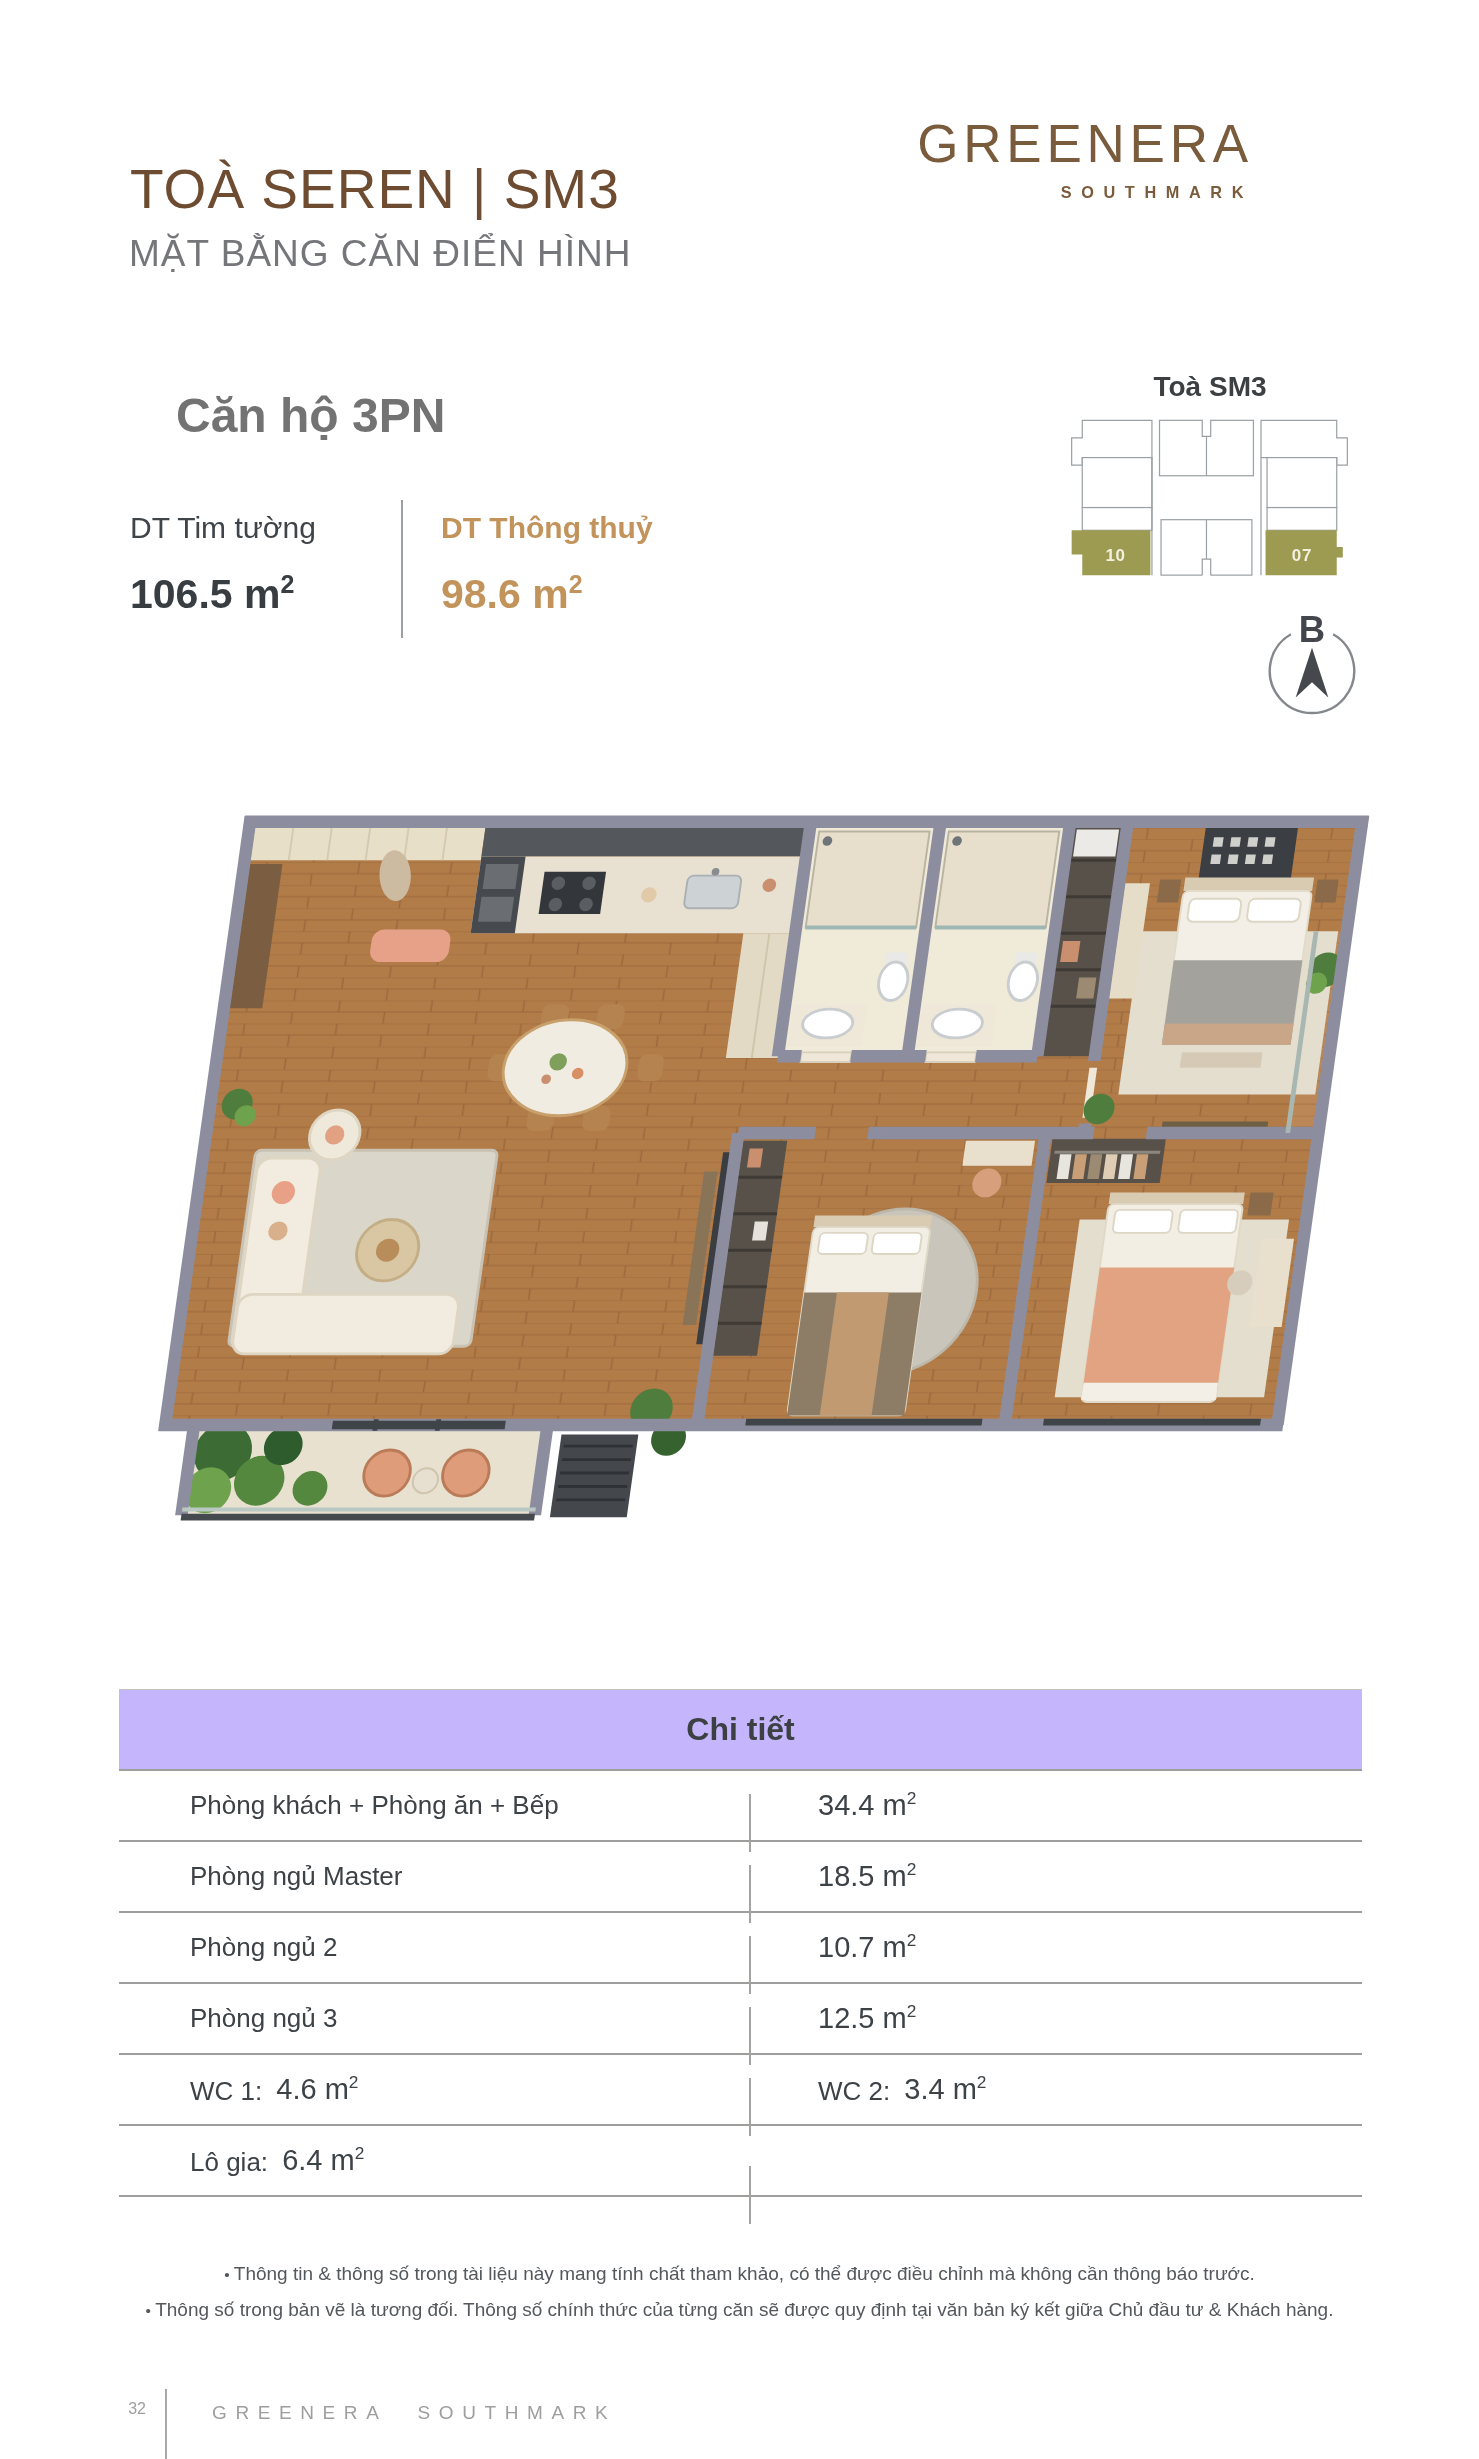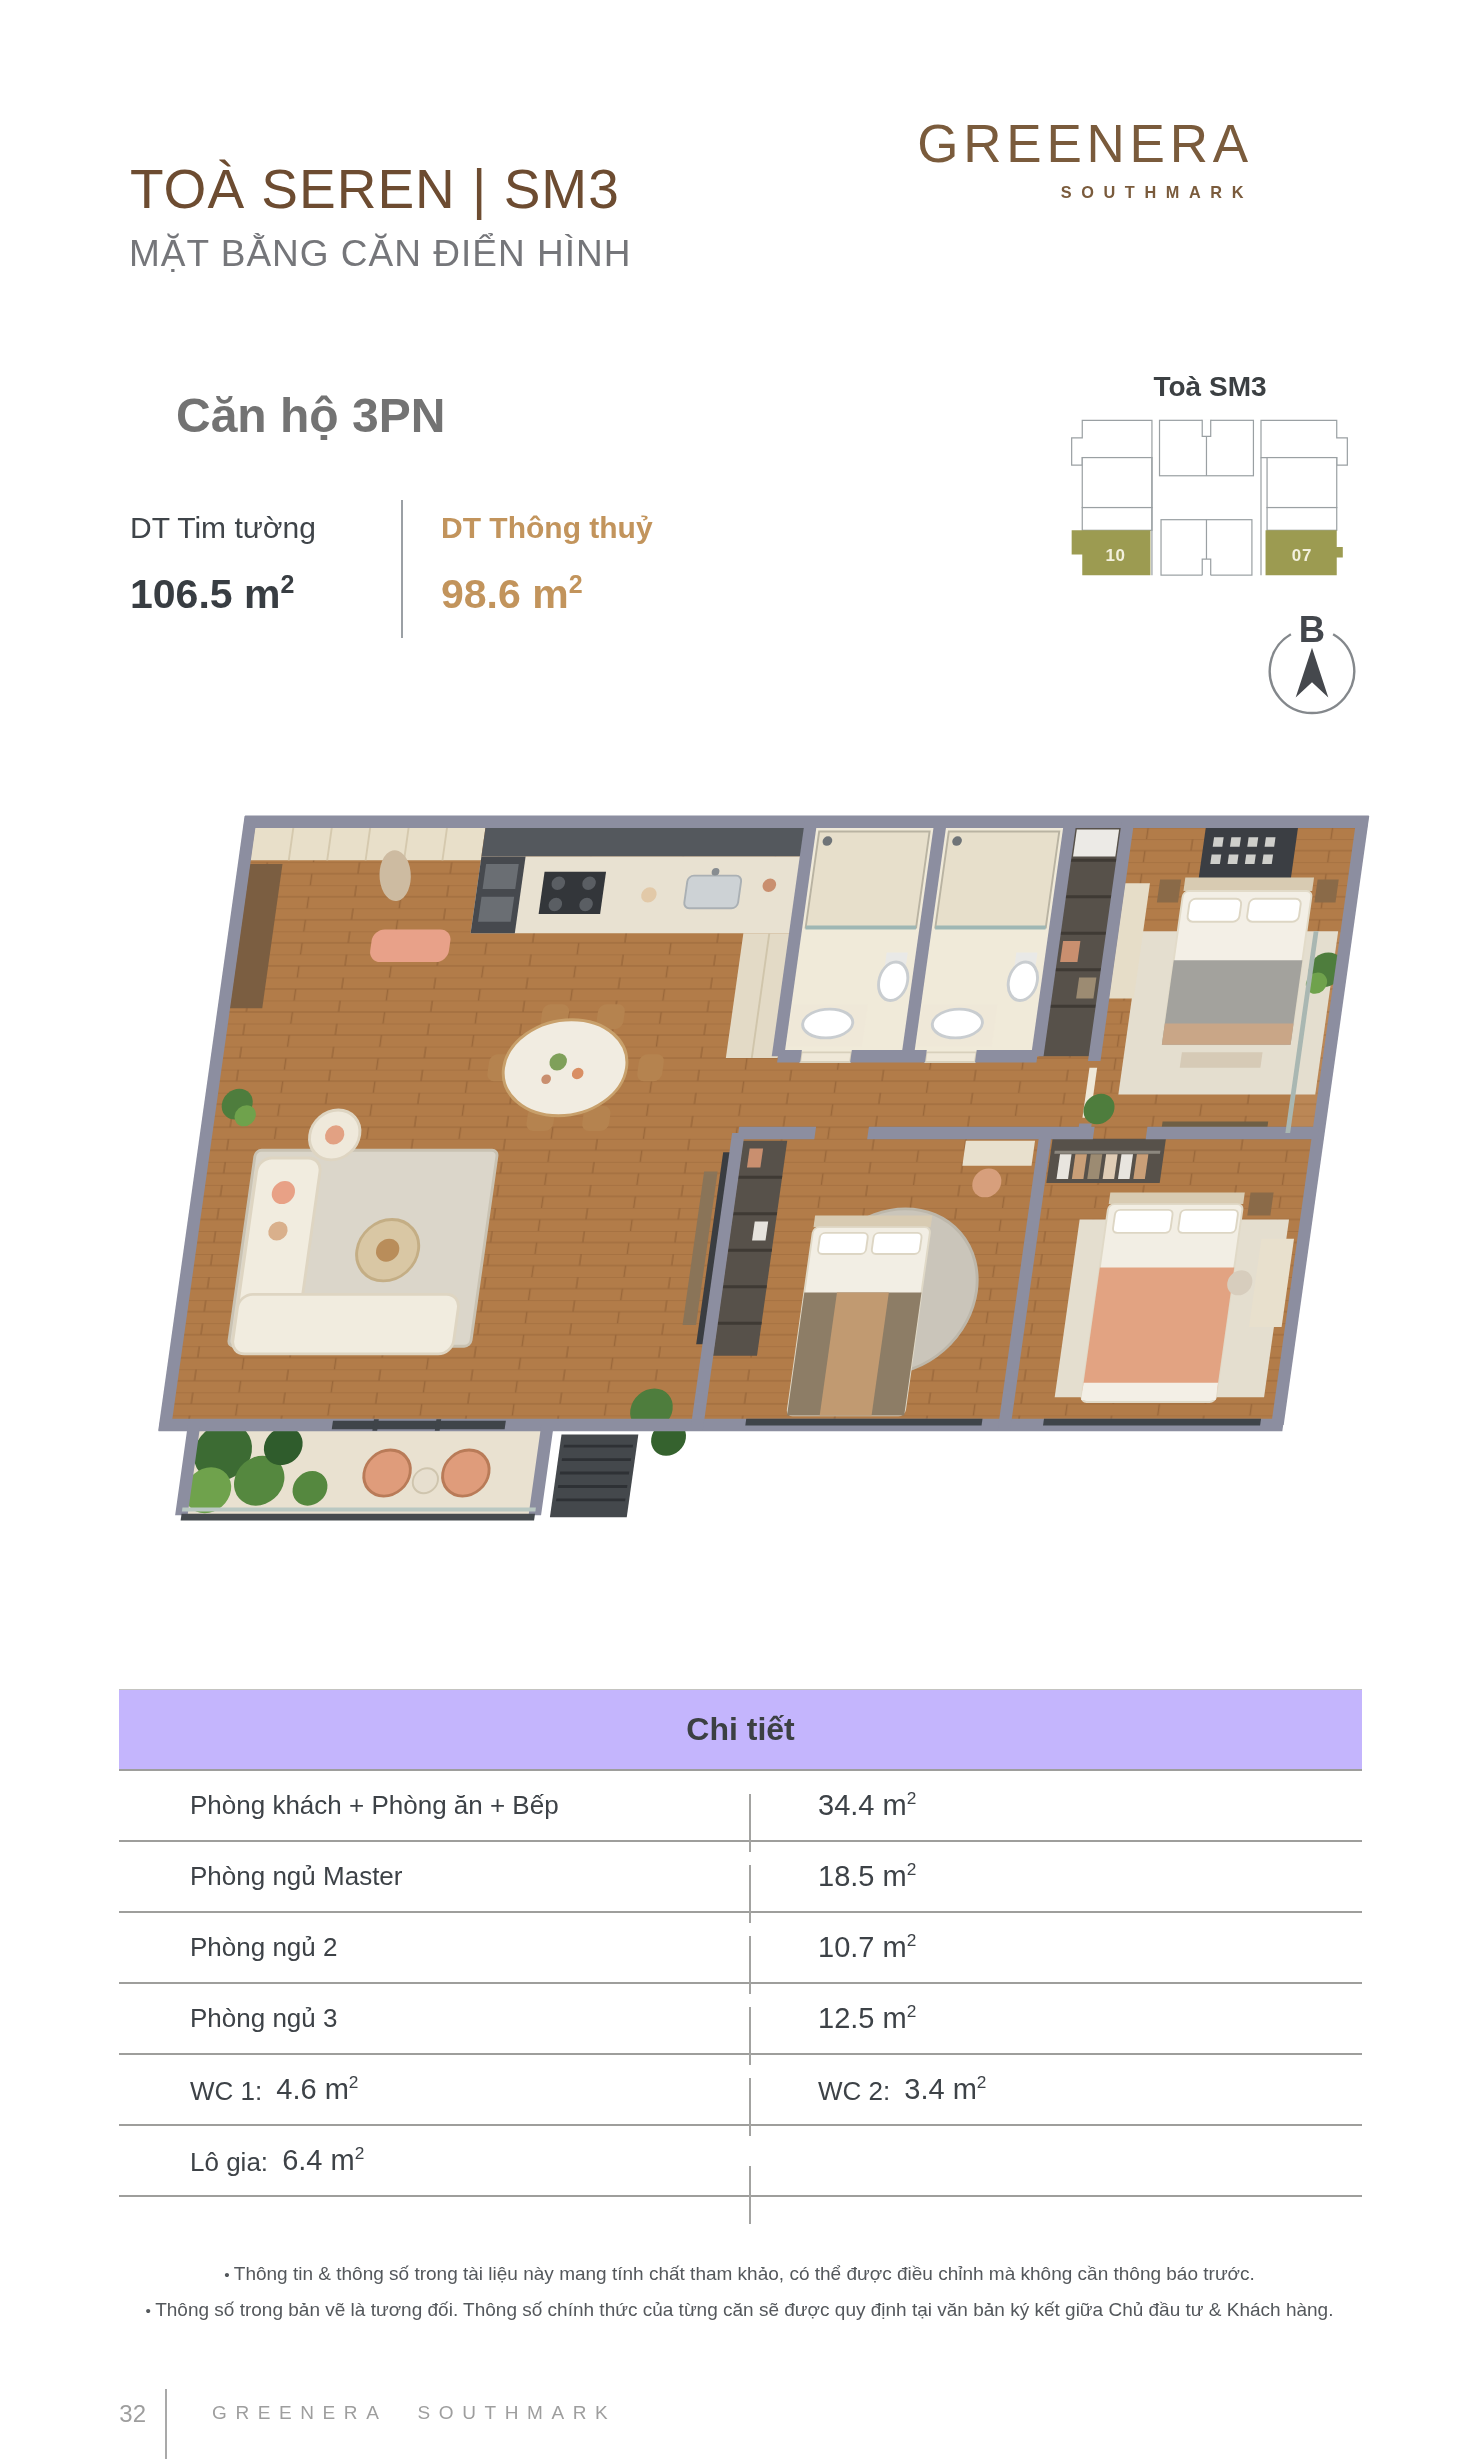--- a/index.html
+++ b/index.html
@@ -41,21 +41,21 @@
   .c-label{font-size:26px;color:#3d4247;}
   .c-value{font-size:29px;color:#3d4247;}
   .c-value sup{font-size:17.3px;}
   .cell-l .c-value{margin-left:9.6px;}
 
   
   .notes{left:0;top:2256px;width:1479px;text-align:center;font-size:19px;color:#54585c;line-height:35px;}
   .notes div::before{content:"• ";font-size:15.4px;}
 
   
-  .pgnum{left:92px;top:2400px;width:54px;text-align:right;font-size:24px;color:#9e9e9e;}
+  .pgnum{left:92px;top:2400px;width:54px;text-align:right;font-size:16px;color:#9e9e9e;}
   .foot-div{left:165px;top:2389px;width:1.9px;height:70px;background:#a9a9a9;}
   .brand{left:212px;top:2402px;font-size:19px;letter-spacing:8.6px;word-spacing:17.3px;color:#9e9e9e;}
 </style>
 </head>
 <body>
 
 <div class="page">
 
   <div class="abs title">TOÀ SEREN | SM3</div>
   <div class="abs subtitle">MẶT BẰNG CĂN ĐIỂN HÌNH</div>

